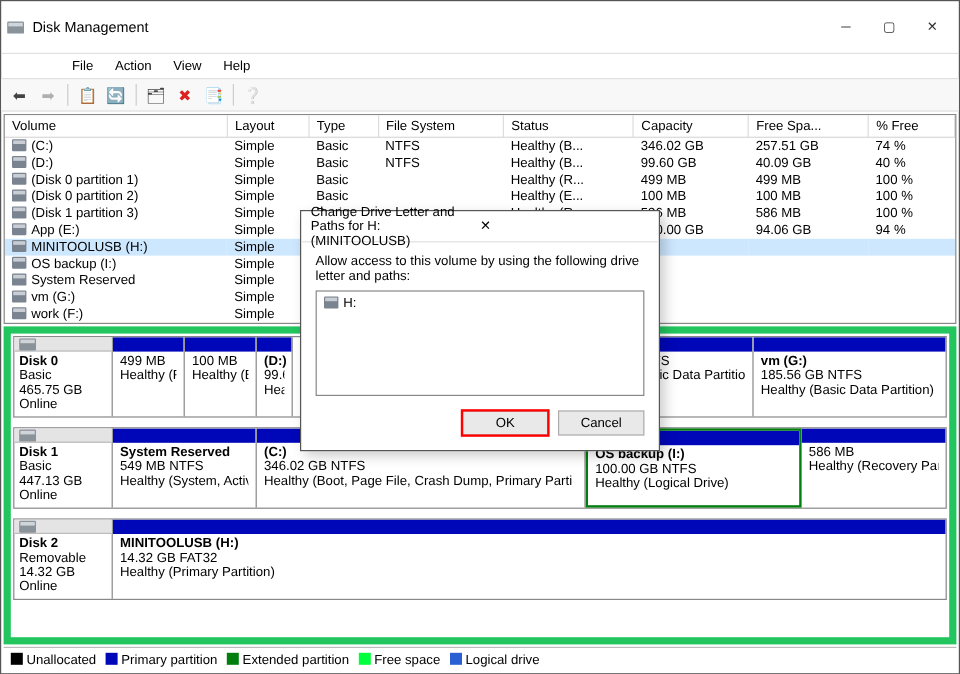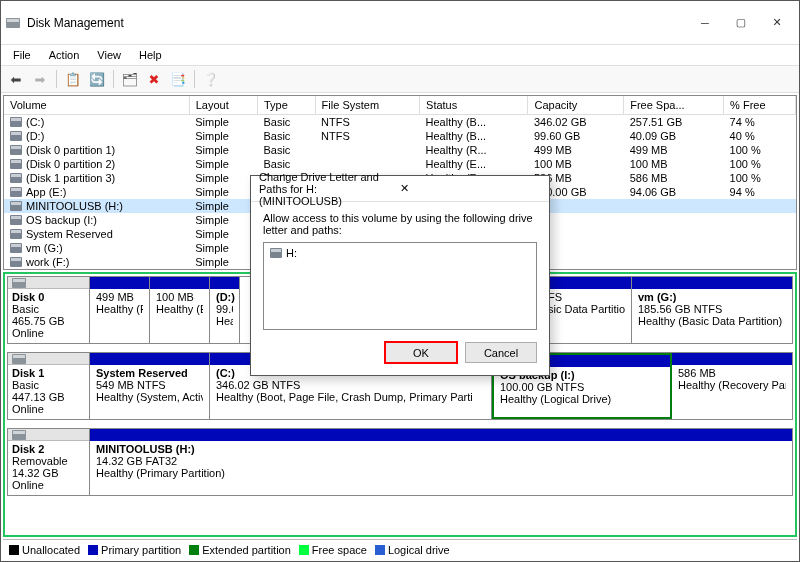--- a/index.html
+++ b/index.html
@@ -3,34 +3,34 @@
 <meta charset="utf-8">
 <style>
 * { box-sizing: border-box; margin: 0; padding: 0; font-family: "Segoe UI", Tahoma, sans-serif; font-size: 11px; }
 body { background: #fff; width: 800px; height: 562px; overflow: hidden; position: relative; }
 .window { width: 800px; height: 562px; border: 1px solid #555; background: #fff; display: flex; flex-direction: column; }
 .titlebar { height: 44px; display: flex; align-items: center; padding: 0 4px; border-bottom: 1px solid #e0e0e0; }
 .titlebar .icon { width: 16px; height: 16px; margin-right: 6px; display: inline-flex; align-items: center; justify-content: center; }
 .titlebar .title { flex: 1; font-size: 12px; }
 .winbtns { display: flex; }
 .winbtn { width: 36px; height: 22px; display: flex; align-items: center; justify-content: center; color: #333; }
-.menubar { height: 20px; display: flex; align-items: center; padding: 0 4px; gap: 2px; }
+.menubar { height: 20px; display: flex; align-items: center; padding: 0 4px; gap: 2px; margin-left: 47px; }
 .menubar span { padding: 2px 8px; }
 .toolbar { height: 28px; border-top: 1px solid #e0e0e0; border-bottom: 1px solid #e0e0e0; display: flex; align-items: center; padding: 0 4px; gap: 2px; background: #f8f8f8; }
 .tbtn { width: 22px; height: 22px; display: flex; align-items: center; justify-content: center; color: #444; font-size: 13px; }
 .tsep { width: 1px; height: 18px; background: #ccc; margin: 0 3px; }
 .content { flex: 1; padding: 2px; display: flex; flex-direction: column; gap: 2px; overflow: hidden; }
 .listpane { border: 1px solid #888; overflow: hidden; }
 table.volumes { width: 100%; border-collapse: collapse; }
 table.volumes th { text-align: left; font-weight: normal; padding: 3px 6px; border-right: 1px solid #ddd; border-bottom: 1px solid #ddd; background: #fff; }
 table.volumes td { padding: 1px 6px; white-space: nowrap; }
 table.volumes tr.sel td { background: #cde7ff; }
 .vicon { display:inline-block; width:12px; height:10px; background:#7a8490; border-radius:1px; margin-right:4px; vertical-align:-1px; position:relative; }
 .vicon::after{content:"";position:absolute;top:1px;left:1px;right:1px;height:3px;background:#c8ced4;}
-.graphpane { border: 2px solid #22c55e; flex: 1; overflow-y: auto; padding: 2px; }
+.graphpane { border: 6px solid #22c55e; flex: 1; overflow-y: auto; padding: 2px; }
 .diskrow { display: flex; border: 1px solid #888; margin-bottom: 8px; min-height: 68px; }
 .diskhdr { width: 82px; border-right: 1px solid #888; padding: 4px; display: flex; flex-direction: column; }
 .diskhdr .bar { height: 12px; background: #e4e4e4; margin: -4px -4px 2px -4px; border-bottom:1px solid #bbb; display:flex; align-items:center; padding:0 4px; gap:4px;}
 .diskhdr b { font-weight: bold; }
 .diskbody { flex: 1; display: flex; }
 .part { border-right: 1px solid #888; padding: 2px 6px 2px 6px; display: flex; flex-direction: column; overflow: hidden; position: relative; }
 .part:last-child { border-right: none; }
 .part .stripe { height: 12px; margin: -2px -6px 2px -6px; }
 .stripe.primary { background: #0007b8; }
 .part b { font-weight: bold; white-space: nowrap; }

